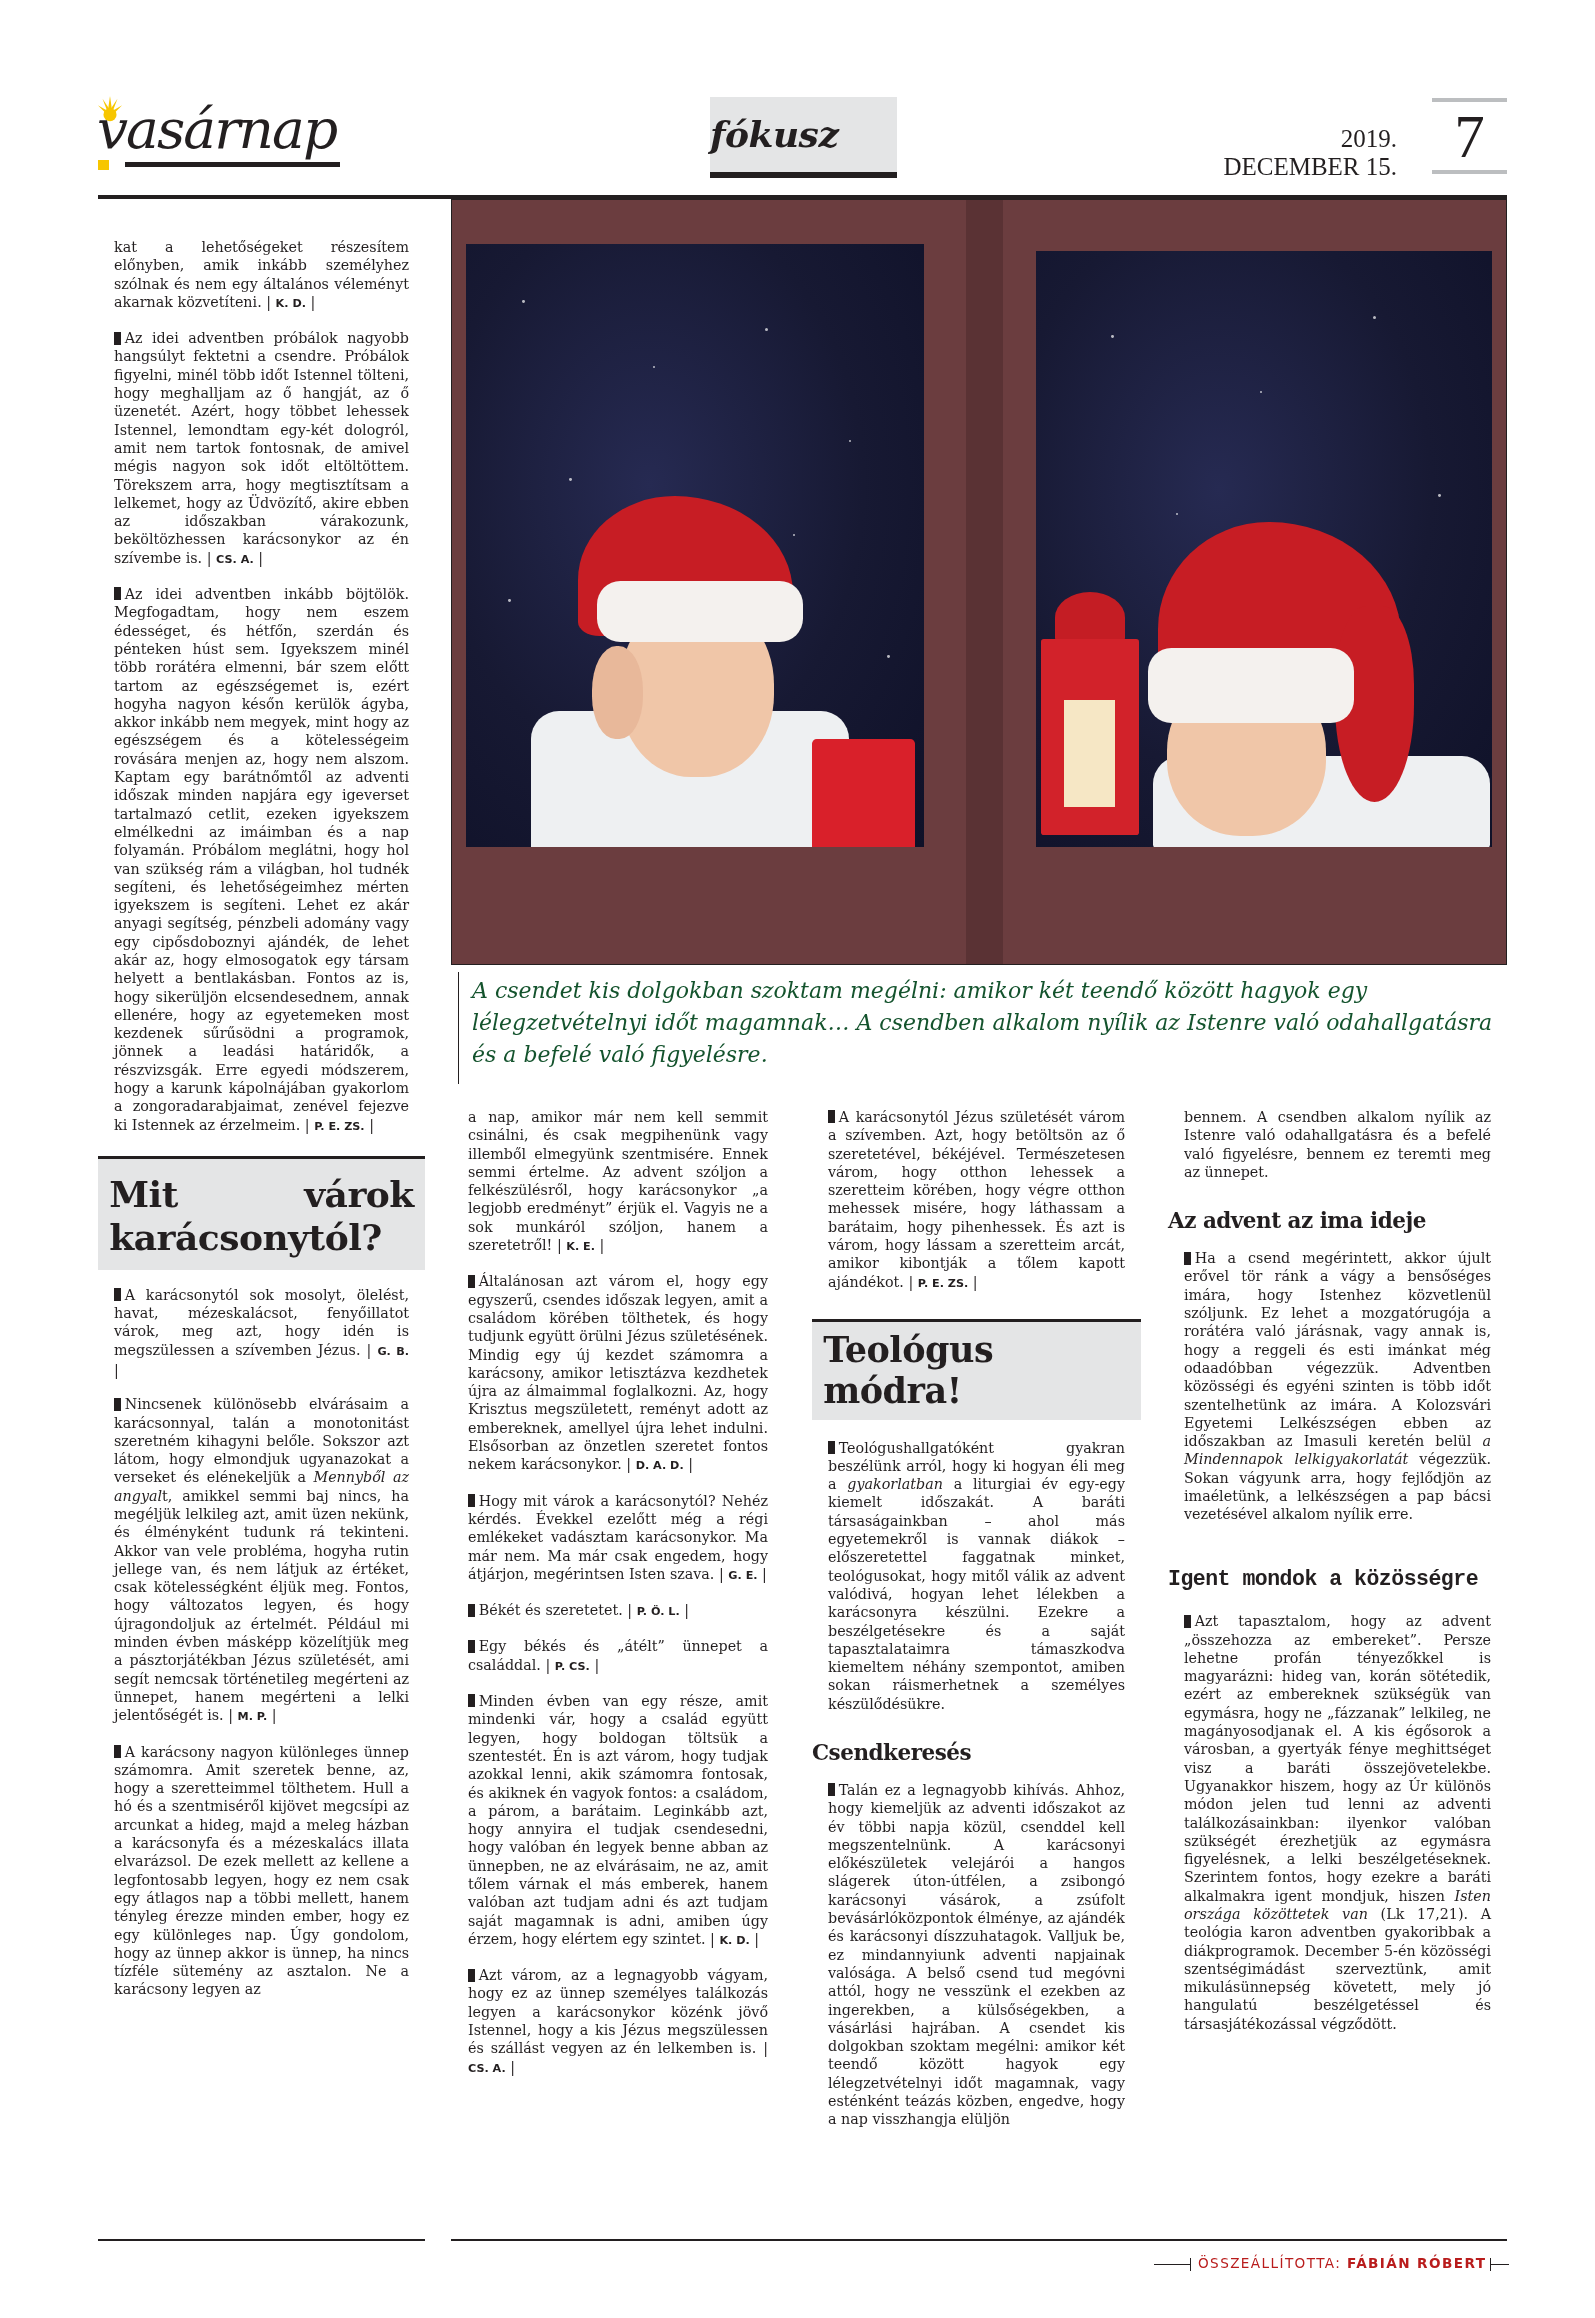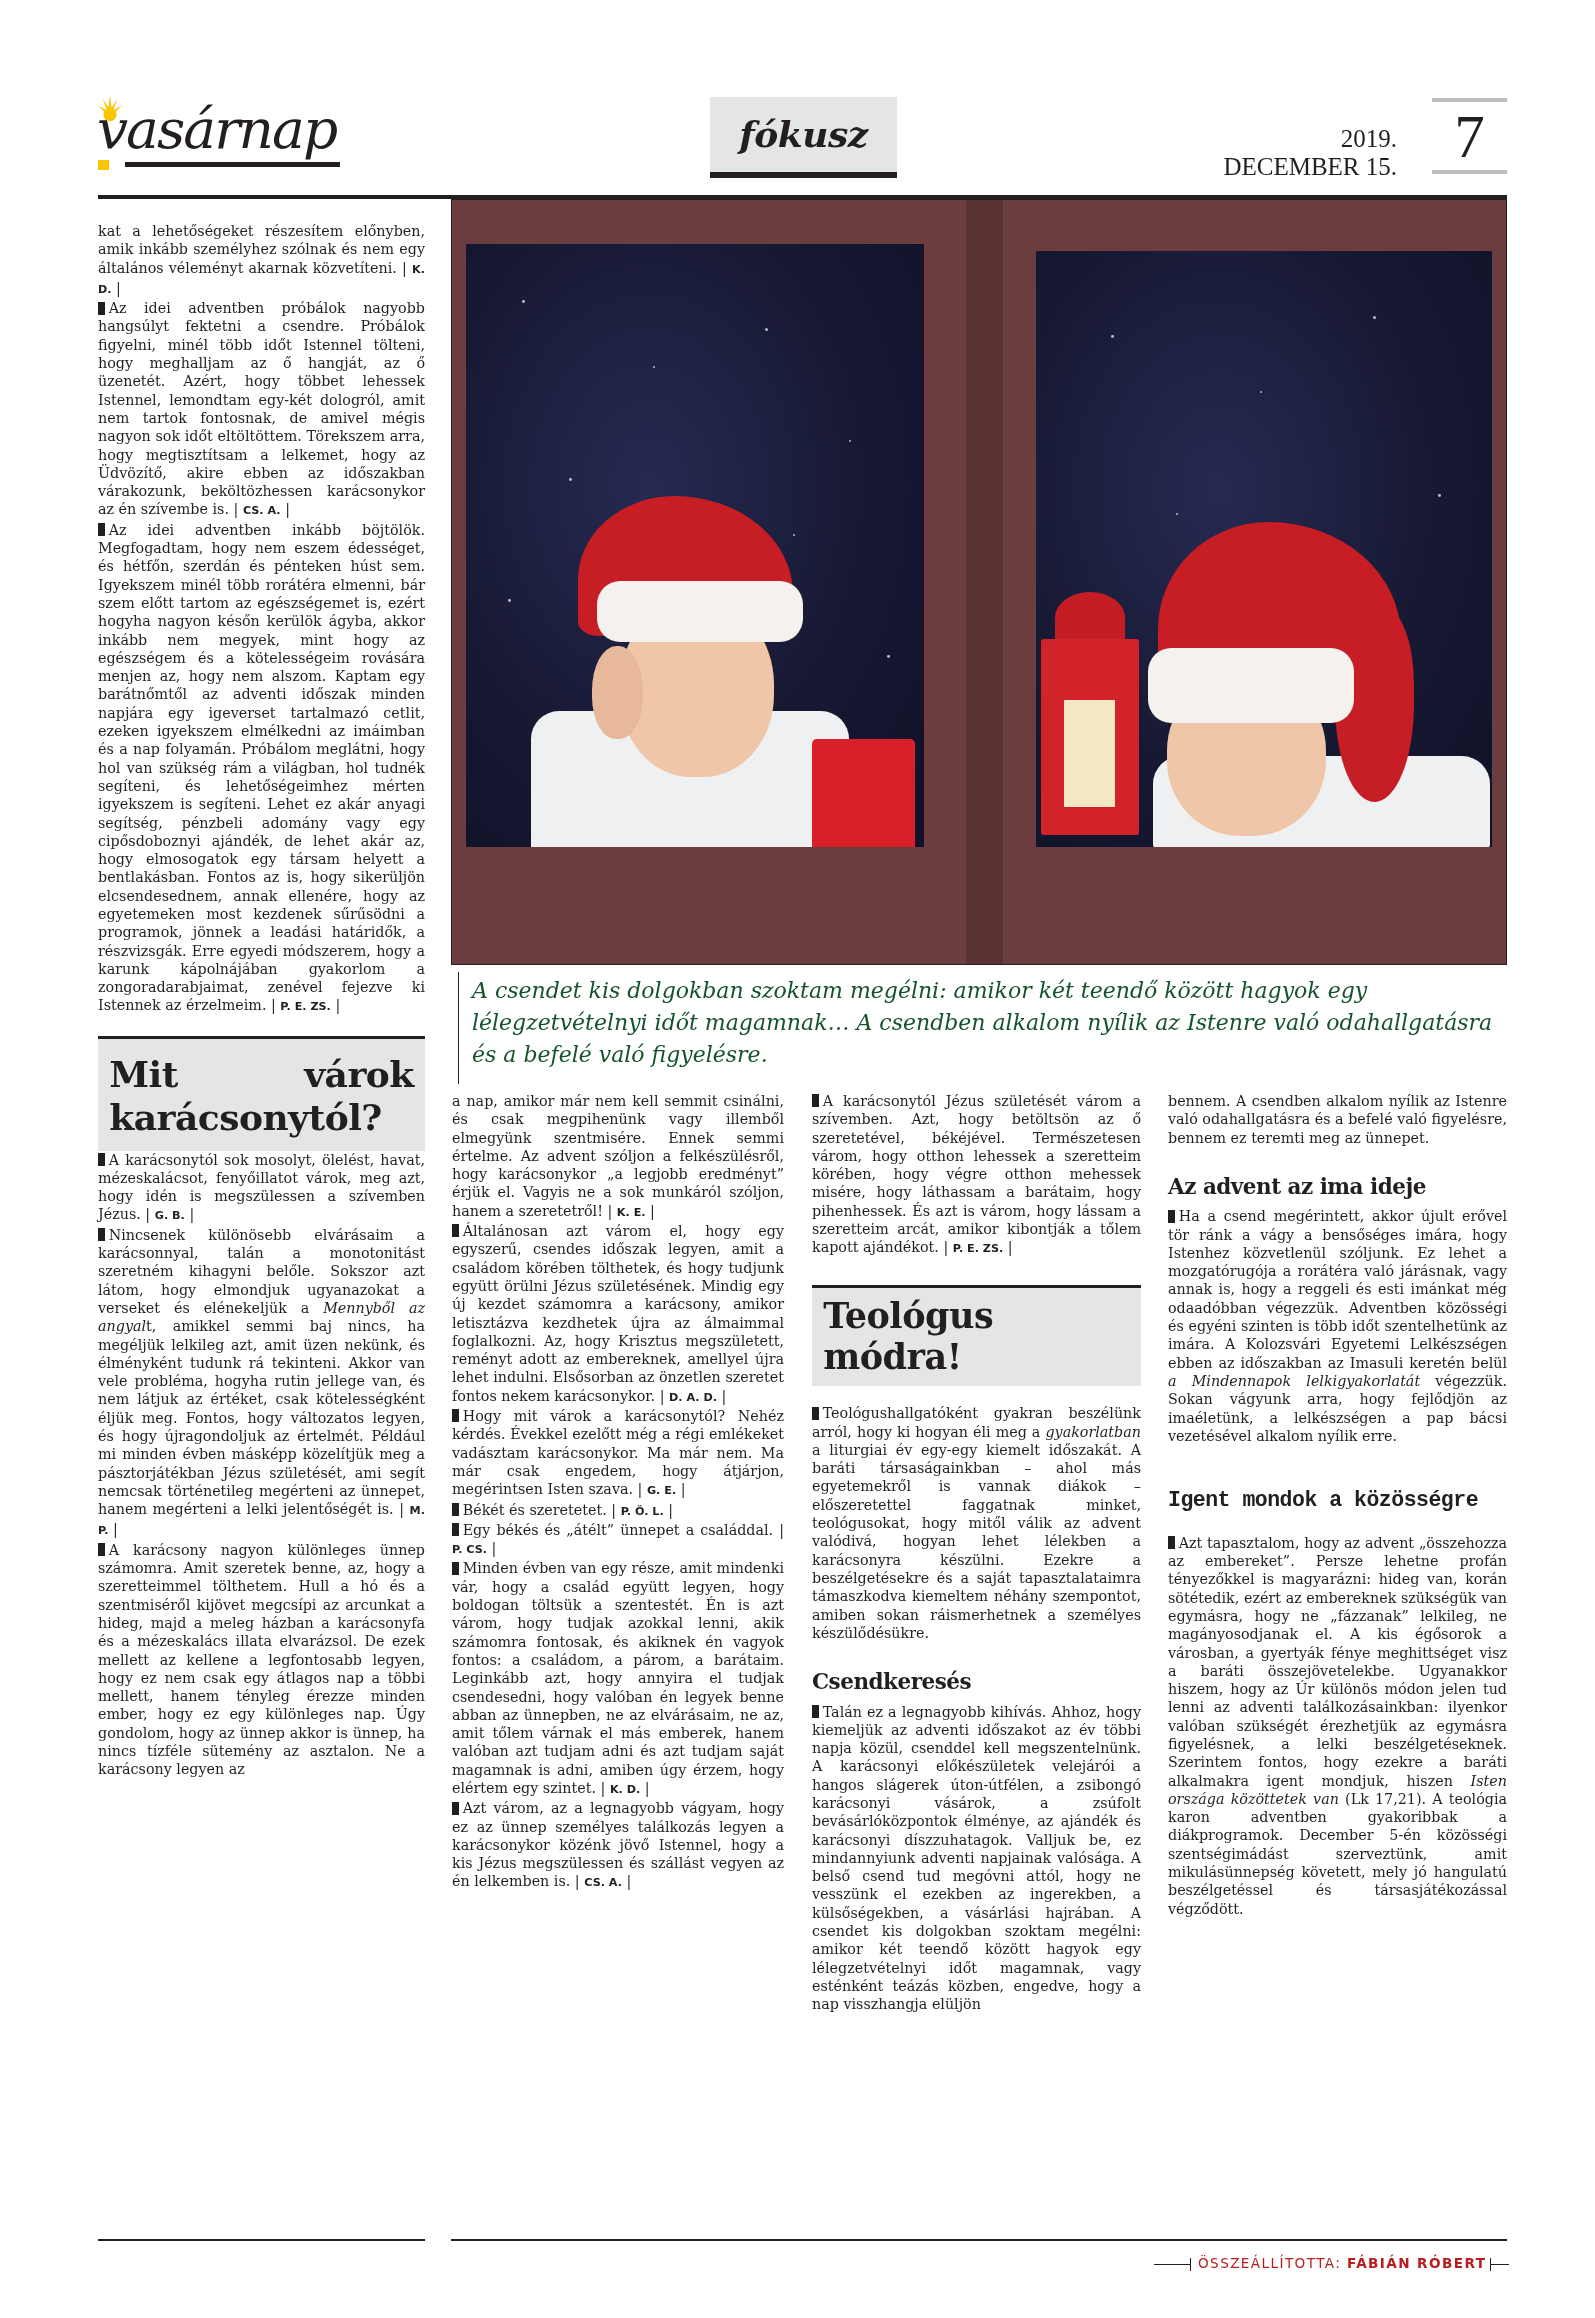--- a/index.html
+++ b/index.html
@@ -9,34 +9,34 @@
   .abs { position:absolute; }
 
   
   #logo { left:96px; top:96px; width:252px; height:70px; }
   #logo .logo-text { position:absolute; left:0.9px; top:5.6px; font-family:"DejaVu Serif", serif; font-style:italic; font-size:55px; line-height:1; color:#231f20; letter-spacing:-1.9px; }
   #logo .sun { position:absolute; left:0; top:0; width:28px; height:28px; }
   #logo .logo-bar { position:absolute; left:29.4px; top:66px; width:215px; height:4.7px; background:#231f20; }
   #logo .logo-dot { position:absolute; left:2.3px; top:64px; width:10.3px; height:10.3px; background:#f7c600; }
 
   #section-box { left:710px; top:97px; width:187px; height:75px; background:#e4e5e6; }
-  #section-box .label { position:absolute; left:0; right:0; top:16.4px; text-align:center; font-family:"DejaVu Serif", serif; font-style:italic; font-weight:bold; font-size:36px; letter-spacing:-0.5px; }
+  #section-box .label { position:absolute; left:0; right:0; top:16.4px; text-align:left; font-family:"DejaVu Serif", serif; font-style:italic; font-weight:bold; font-size:36px; letter-spacing:-0.5px; }
   #section-box .bar { position:absolute; left:0; right:0; bottom:-5.6px; height:5.6px; background:#231f20; }
 
   #date { left:1210px; top:125px; width:187px; text-align:right; font-family:"Liberation Serif", serif; font-size:25px; letter-spacing:0px; }
   #pageno-wrap { left:1432px; top:98px; width:75px; height:76px; }
   #pageno-wrap .rule-top, #pageno-wrap .rule-bot { position:absolute; left:0; width:75px; height:3.7px; background:#bcbec0; }
   #pageno-wrap .rule-top { top:0; } #pageno-wrap .rule-bot { bottom:0; }
   #pageno-wrap .num { position:absolute; left:0; right:0; top:8.4px; text-align:center; font-family:"Liberation Serif", serif; font-size:61px; line-height:1; }
 
   #top-rule { left:98px; top:195px; width:1409px; height:4.2px; background:#231f20; }
 
   
   .col { position:absolute; font-family:"DejaVu Serif", serif; font-size:14.3px; line-height:18.3px; text-align:justify; hyphens:manual; }
-  .col p { margin:0; }
+  .col p { margin:16px; }
   .col p .sq { display:inline-block; width:7px; height:13px; background:#231f20; margin-right:3.7px; vertical-align:-1.4px; }
   .col .sig { font-family:"DejaVu Sans", sans-serif; font-weight:bold; font-size:11.2px; }
   .col em { font-style:italic; }
 
   #col1 { left:98px; top:222px; width:327px; }
   #col2 { left:452px; top:1092px; width:332px; }
   #col3 { left:812px; top:1092px; width:329px; }
   #col4 { left:1168px; top:1092px; width:339px; }
 
   .box-head { background:#e4e5e6; border-top:3.7px solid #231f20; padding:10.3px 11.2px 10.3px 11.2px; font-family:"DejaVu Serif", serif; font-weight:bold; letter-spacing:-0.5px; }

